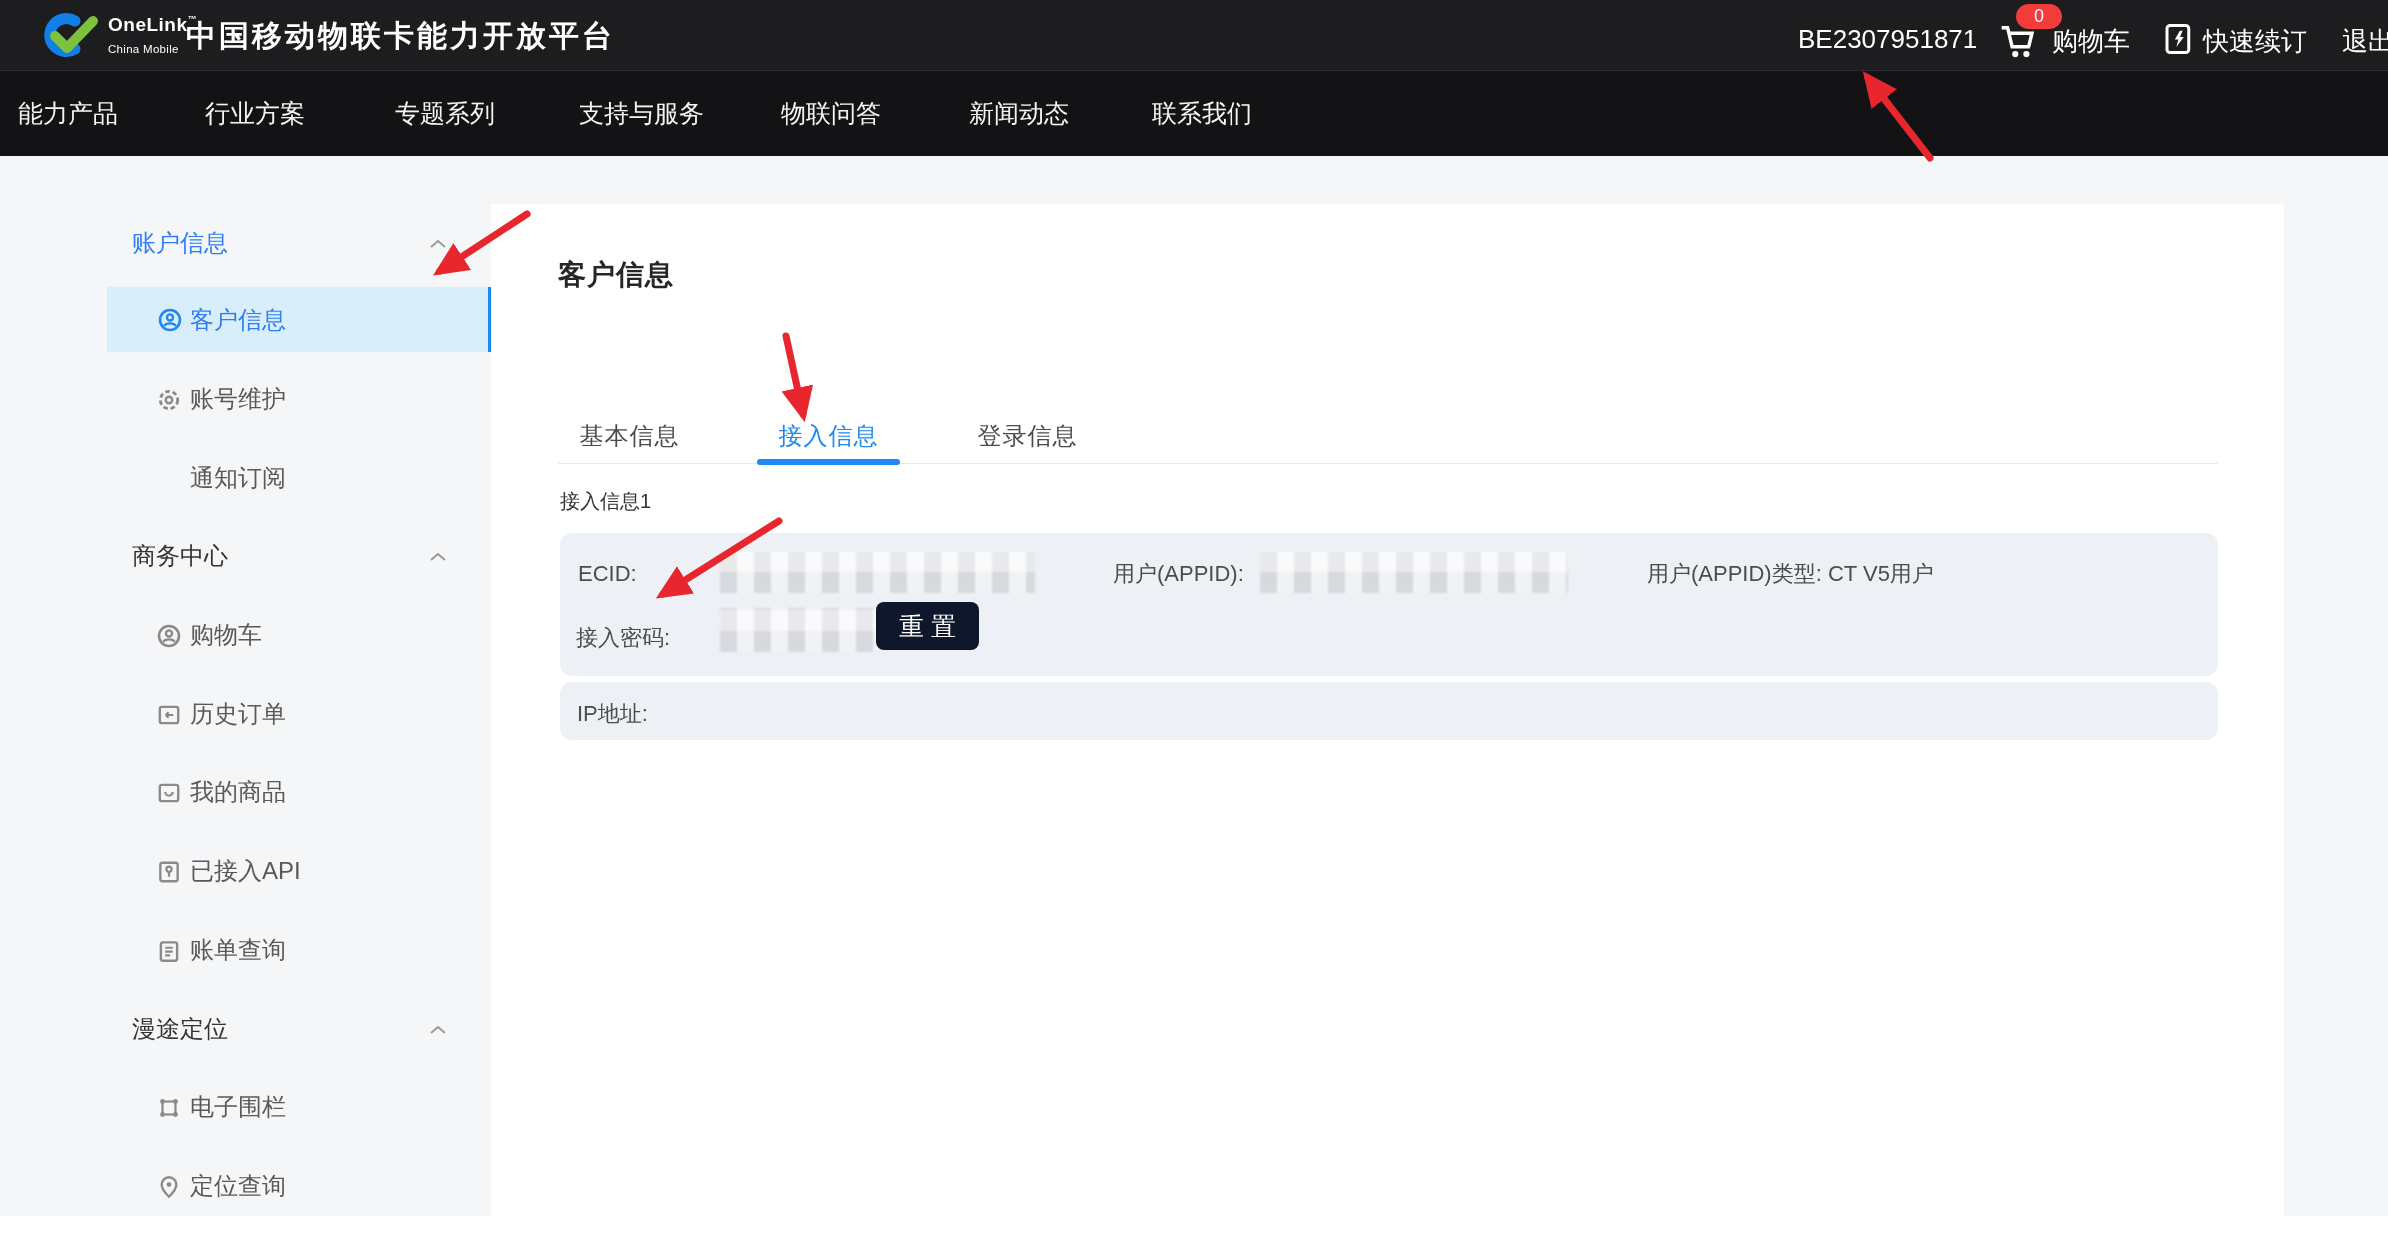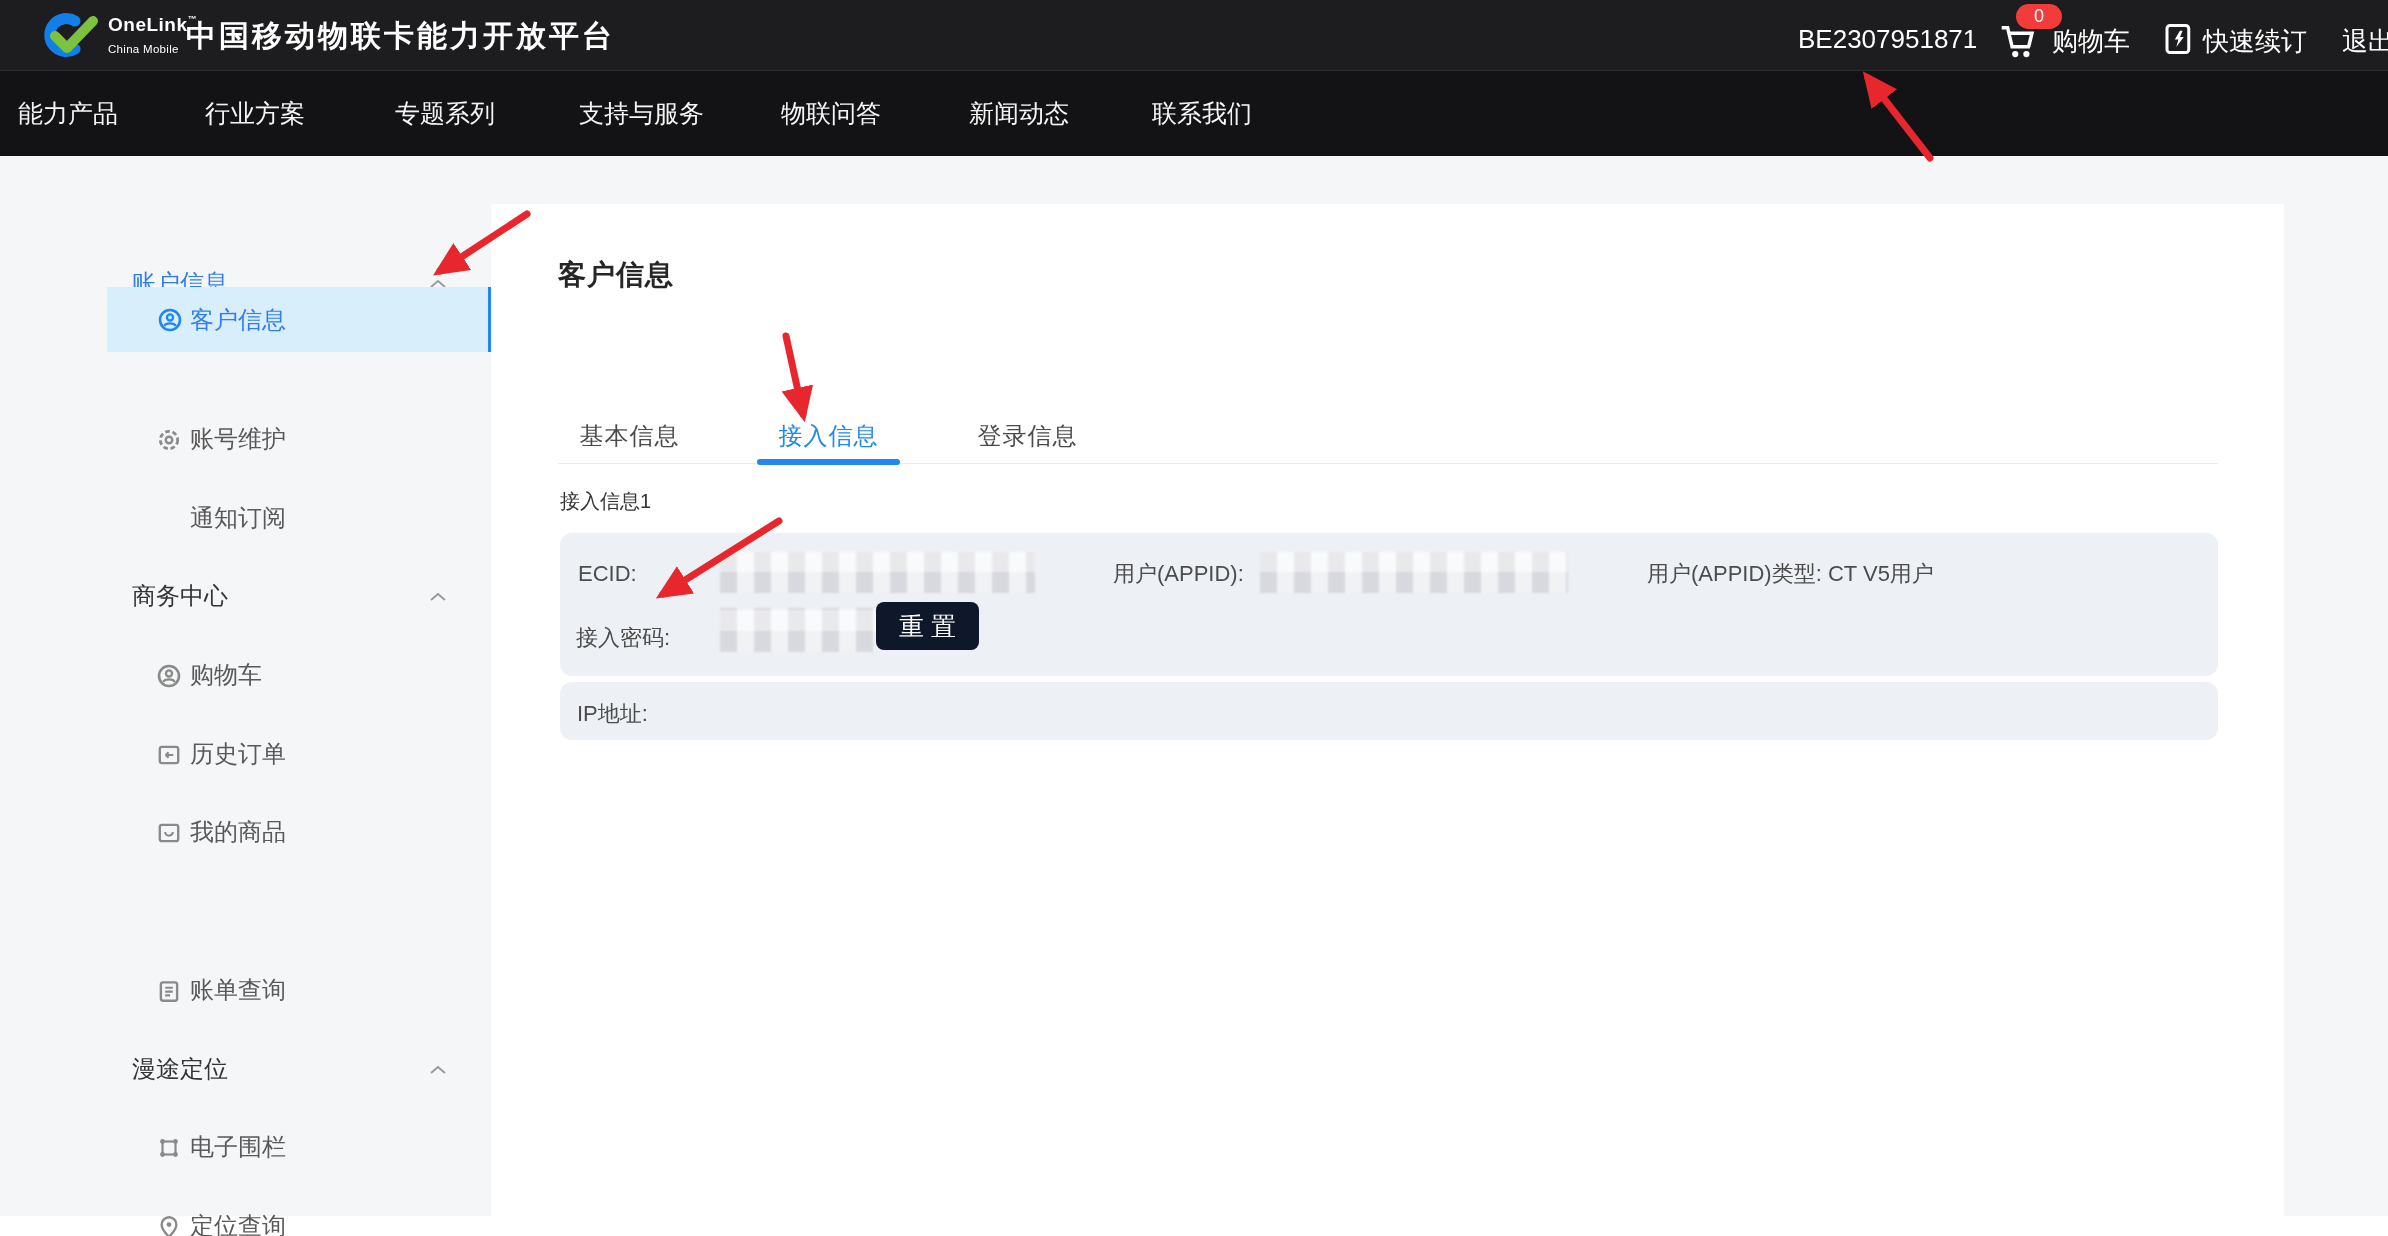--- a/index.html
+++ b/index.html
@@ -29,21 +29,21 @@
   
   .navbar{position:absolute;left:0;top:70px;width:2388px;height:86px;background:#131315;
           border-top:1px solid #2c2c2e;box-sizing:border-box;}
   .nav-item{position:absolute;top:0;height:85px;line-height:85px;color:#f5f5f5;font-size:25px;cursor:pointer;white-space:nowrap;}
 
   
   .page-band{position:absolute;left:0;top:156px;width:2388px;height:1060px;background:#f5f6f8;}
 
   
   .sidebar{position:absolute;left:0;top:0;width:493px;height:1216px;}
-  .side-row{position:absolute;left:0;width:493px;height:40px;margin-top:40px;}
+  .side-row{position:absolute;left:0;width:493px;height:40px;}
   .side-label{position:absolute;left:190px;line-height:40px;font-size:24px;color:#595959;white-space:nowrap;}
   .side-head .side-label{left:132px;color:#333;}
   .side-head.active-section .side-label{color:#2f7df6;}
   .side-ic{position:absolute;left:156px;top:8px;}
   .caret{position:absolute;left:428px;top:15px;}
   .side-selected{position:absolute;left:107px;top:287px;width:386px;height:65px;background:#d9eefb;}
   .side-selected::after{content:"";position:absolute;right:0;top:0;width:5px;height:65px;background:#1e87f2;}
   .side-selected .side-ic{left:50px;top:20px;}
   .side-selected .side-label{left:83px;line-height:65px;color:#2f7df6;}
 
@@ -177,20 +177,28 @@
     </div>
 
     <div class="side-row" style="top:772px">
       <svg class="side-ic" width="26" height="26" viewBox="0 0 24 24">
         <rect x="3.5" y="4.5" width="17" height="15" rx="2" fill="none" stroke="#8a8a8a" stroke-width="2.2"></rect>
         <path d="M8.5,11 a3.5,3.5 0 0 0 7,0" fill="none" stroke="#8a8a8a" stroke-width="2"></path>
       </svg>
       <span class="side-label">我的商品</span>
     </div>
 
+    <div class="side-row" style="top:851px">
+      <svg class="side-ic" width="26" height="26" viewBox="0 0 24 24">
+        <rect x="4" y="3.5" width="16" height="17" rx="2" fill="none" stroke="#8a8a8a" stroke-width="2.2"></rect>
+        <circle cx="12" cy="9.5" r="2.4" fill="none" stroke="#8a8a8a" stroke-width="2"></circle>
+        <path d="M12,12.2 v4.2" stroke="#8a8a8a" stroke-width="2"></path>
+      </svg>
+      <span class="side-label">已接入API</span>
+    </div>
 
     <div class="side-row" style="top:930px">
       <svg class="side-ic" width="26" height="26" viewBox="0 0 24 24">
         <rect x="4.5" y="4" width="15" height="17" rx="2" fill="none" stroke="#8a8a8a" stroke-width="2.2"></rect>
         <path d="M8.5,9 h7 M8.5,12.5 h7 M8.5,16 h4.5" stroke="#8a8a8a" stroke-width="2"></path>
       </svg>
       <span class="side-label">账单查询</span>
     </div>
 
     <div class="side-row side-head" style="top:1009px">

